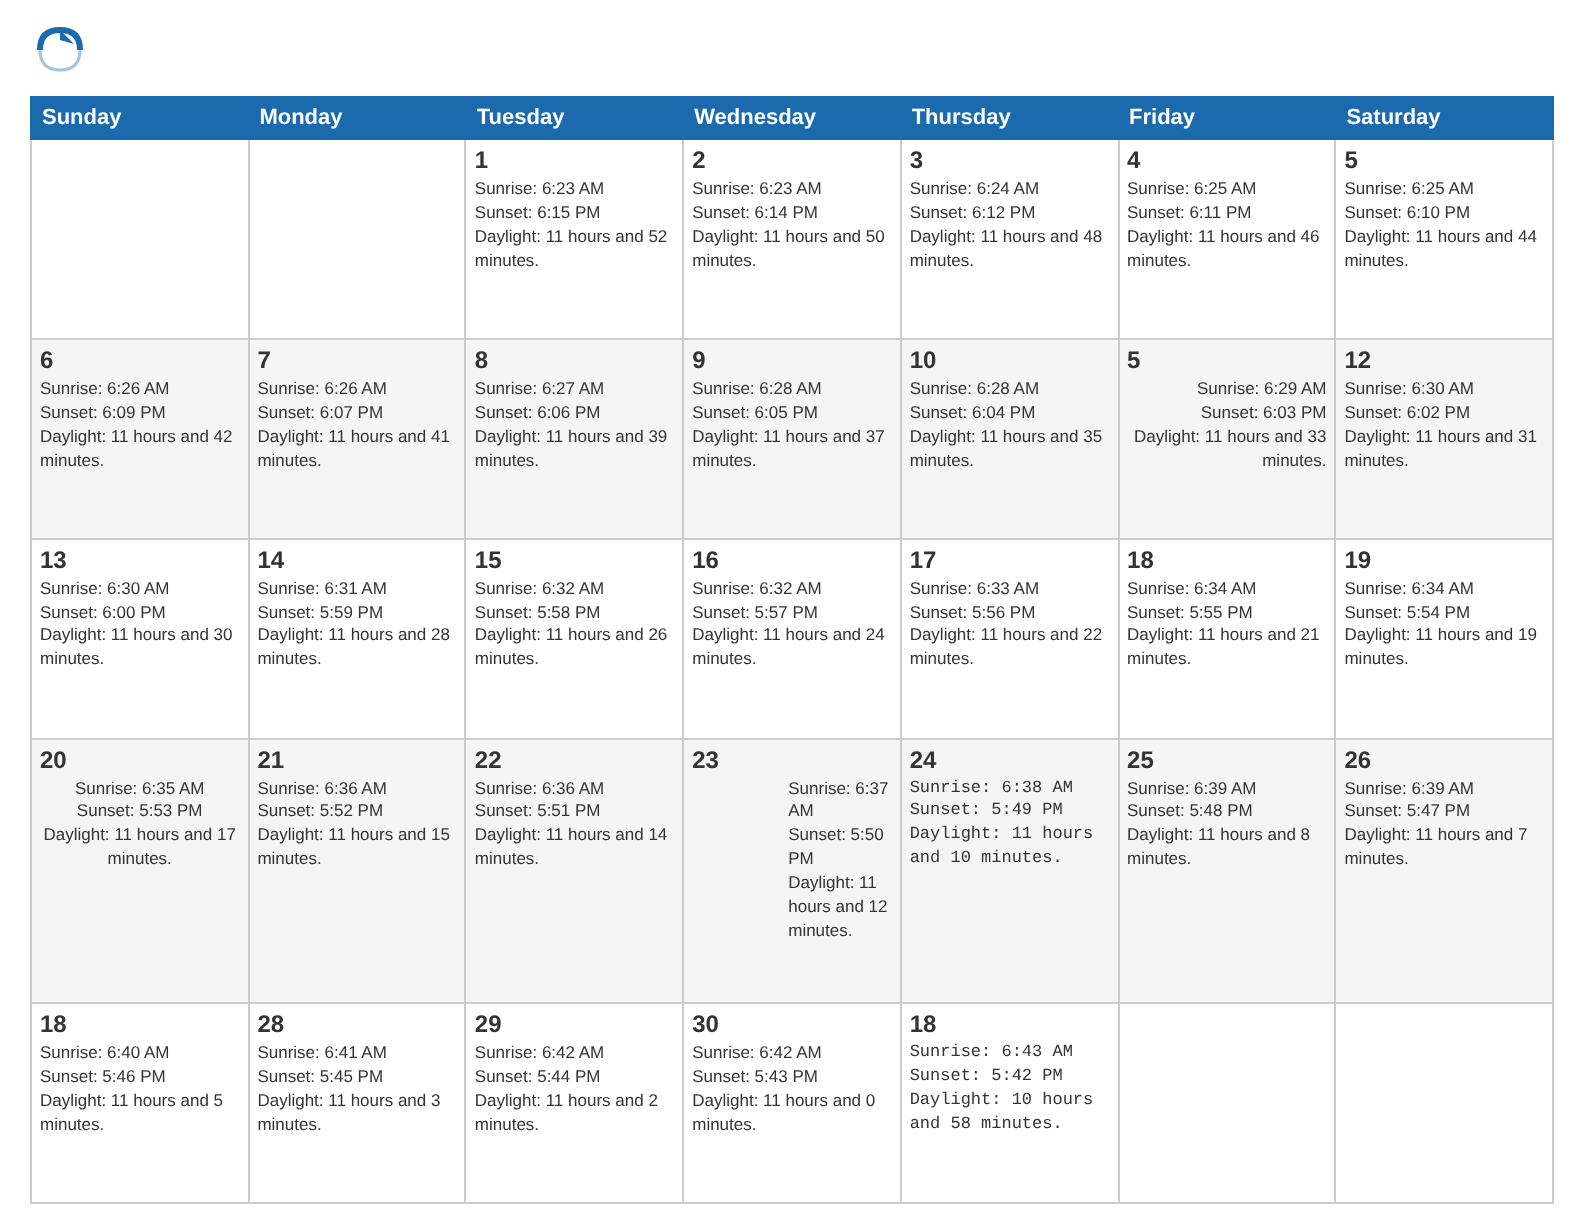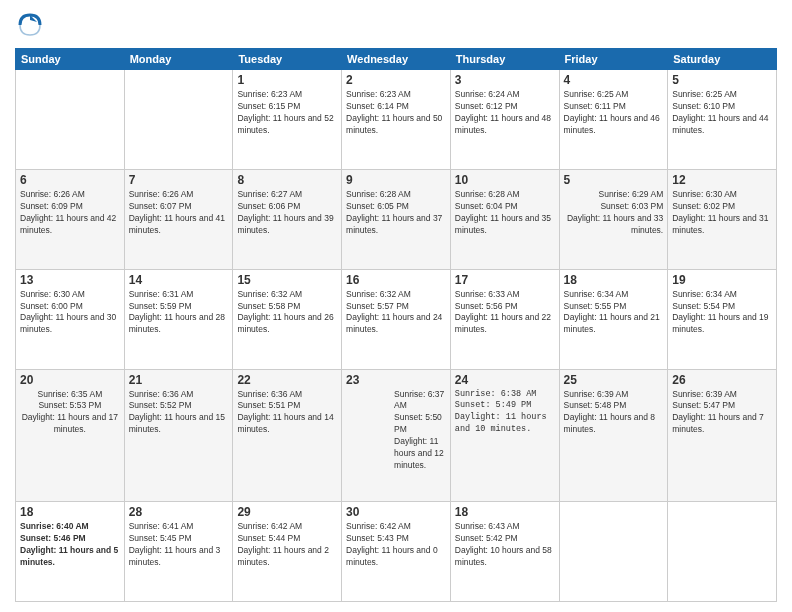--- a/index.html
+++ b/index.html
@@ -300,21 +300,21 @@
           <td>
             <span class="day-number">26</span>
             <div class="cell-text" style="white-space: pre-line;">Sunrise: 6:39 AM
 Sunset: 5:47 PM
 Daylight: 11 hours and 7 minutes.</div>
           </td>
         </tr>
         <tr>
           <td>
             <span class="day-number">18</span>
-            <div class="cell-text" style="white-space: pre-line; font-weight: bold;">Sunrise: 6:40 AM
+            <div class="cell-text" style="white-space: pre-line;">Sunrise: 6:40 AM
 Sunset: 5:46 PM
 Daylight: 11 hours and 5 minutes.</div>
           </td>
           <td>
             <span class="day-number">28</span>
             <div class="cell-text" style="white-space: pre-line;">Sunrise: 6:41 AM
 Sunset: 5:45 PM
 Daylight: 11 hours and 3 minutes.</div>
           </td>
           <td>
@@ -324,21 +324,21 @@
 Daylight: 11 hours and 2 minutes.</div>
           </td>
           <td>
             <span class="day-number">30</span>
             <div class="cell-text" style="white-space: pre-line;">Sunrise: 6:42 AM
 Sunset: 5:43 PM
 Daylight: 11 hours and 0 minutes.</div>
           </td>
           <td>
             <span class="day-number">18</span>
-            <div class="cell-text" style="white-space: pre-line;">Sunrise: 6:43 AM
+            <div class="cell-text" style="white-space: pre-line; font-family: Liberation Mono, monospace;">Sunrise: 6:43 AM
 Sunset: 5:42 PM
 Daylight: 10 hours and 58 minutes.</div>
           </td>
           <td class="empty-cell"></td>
           <td class="empty-cell"></td>
         </tr>
       </tbody>
   </table>
 </div>
 

